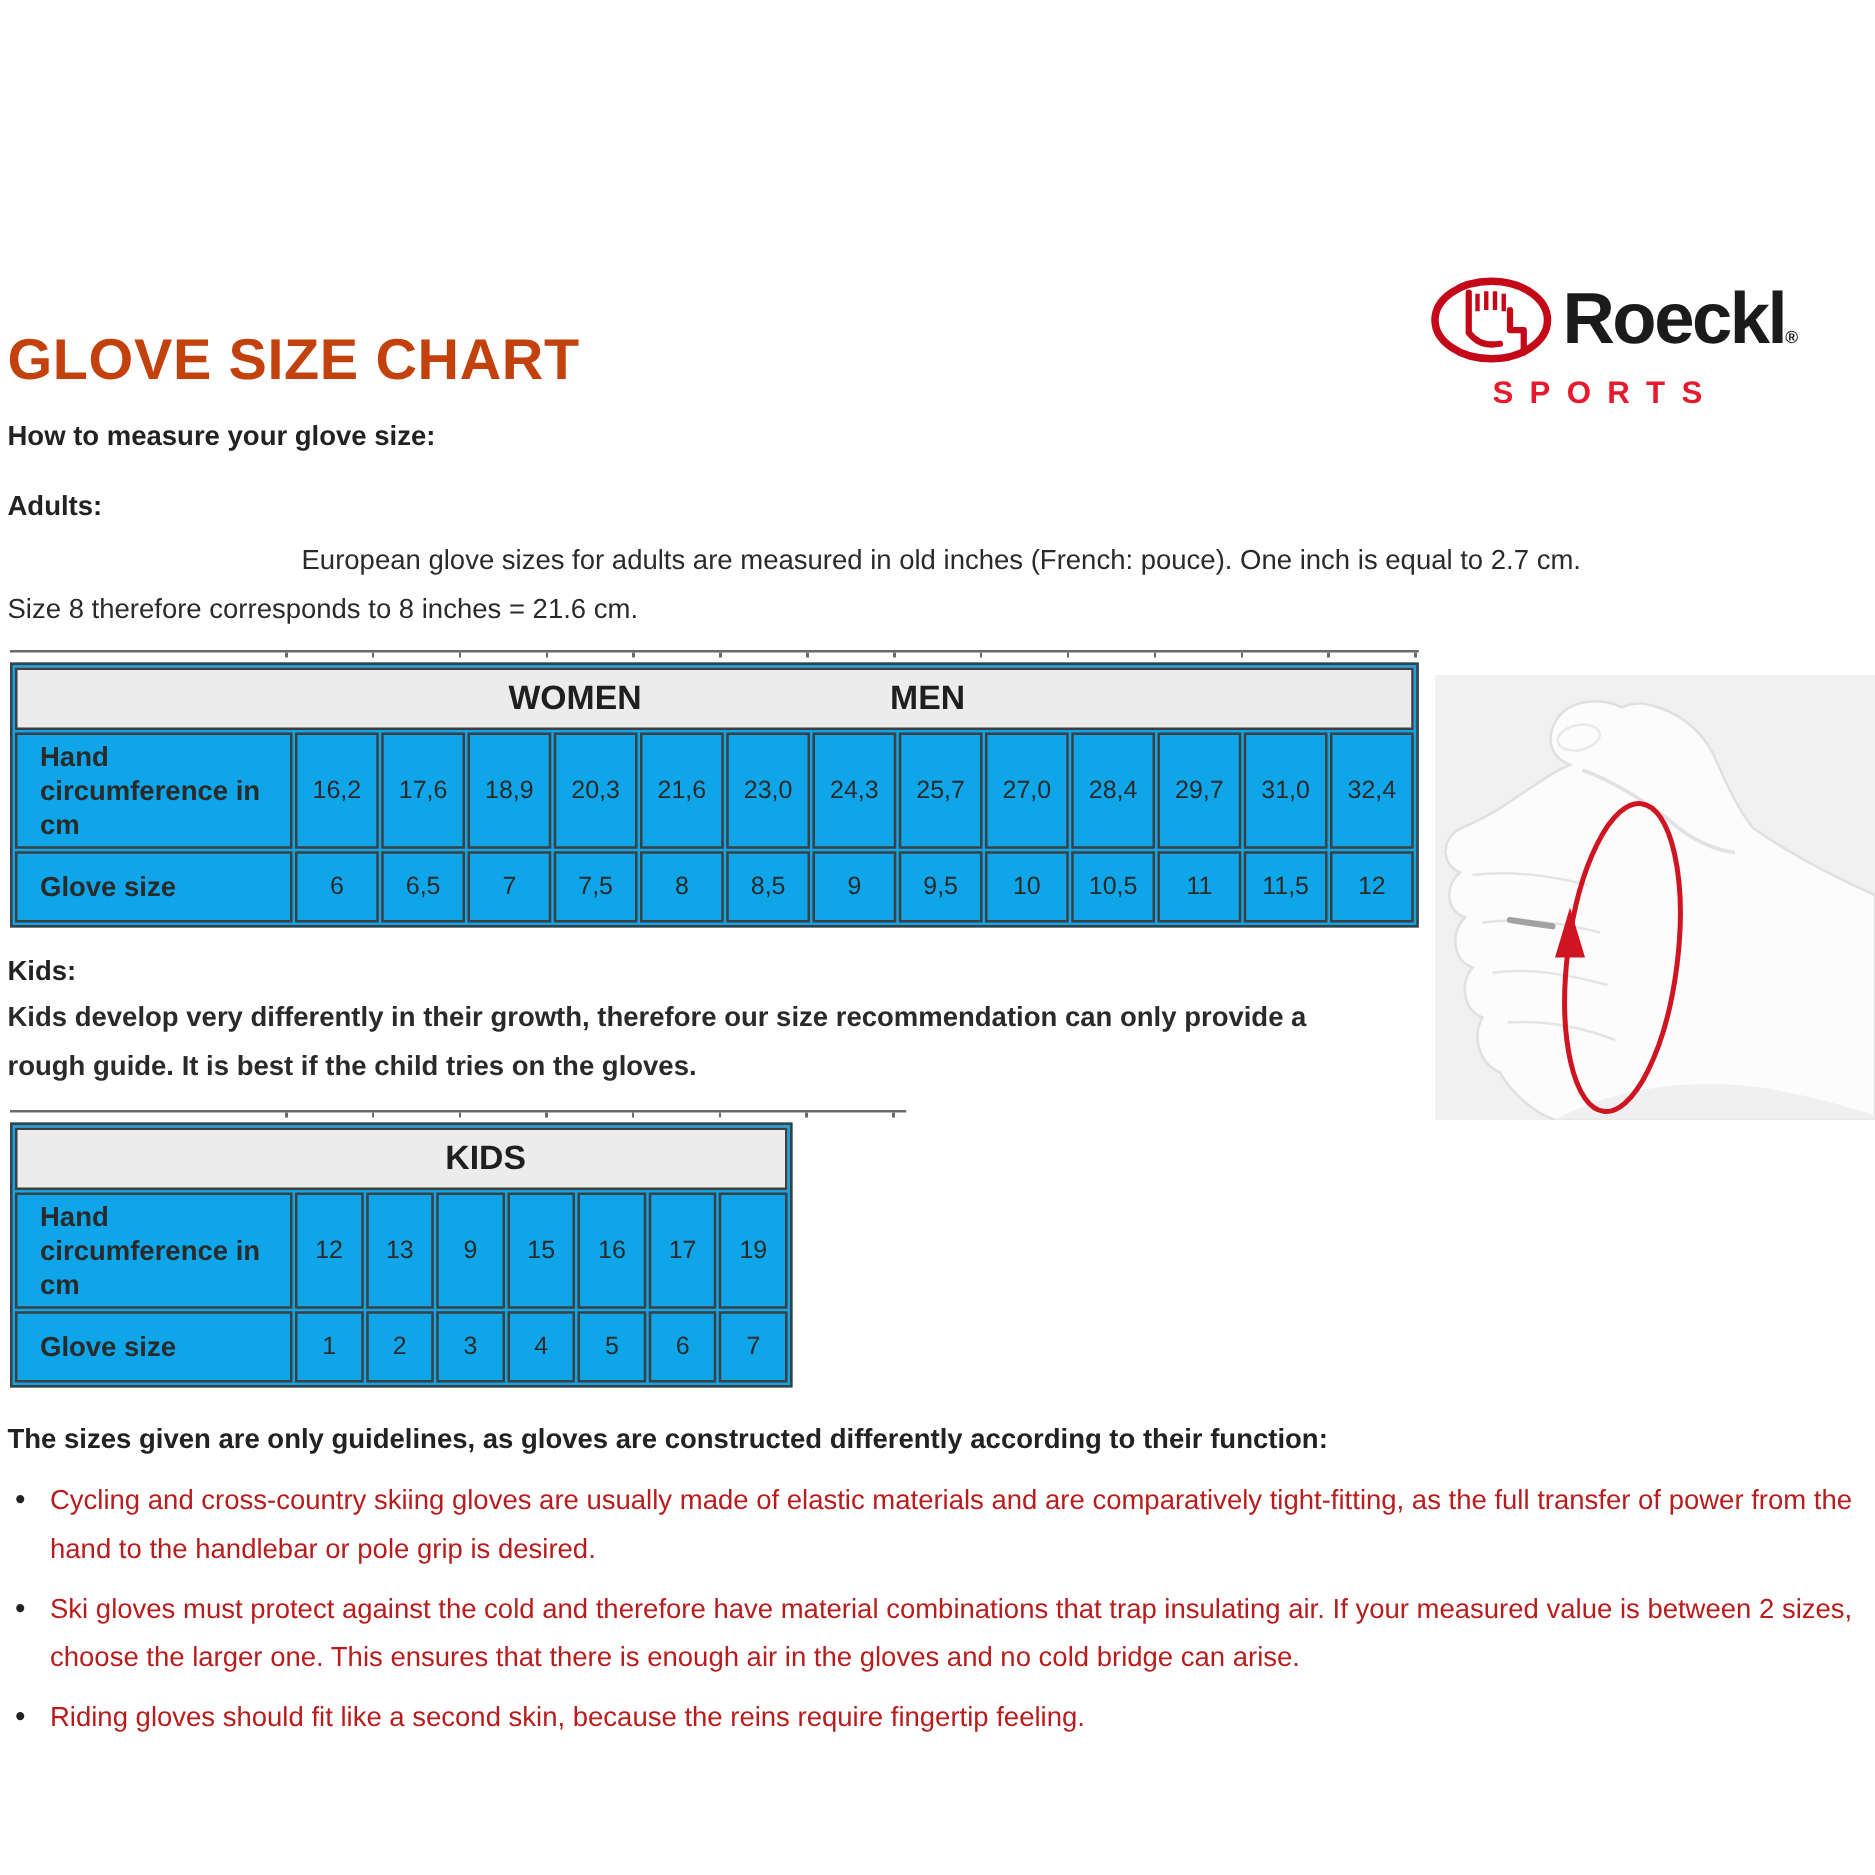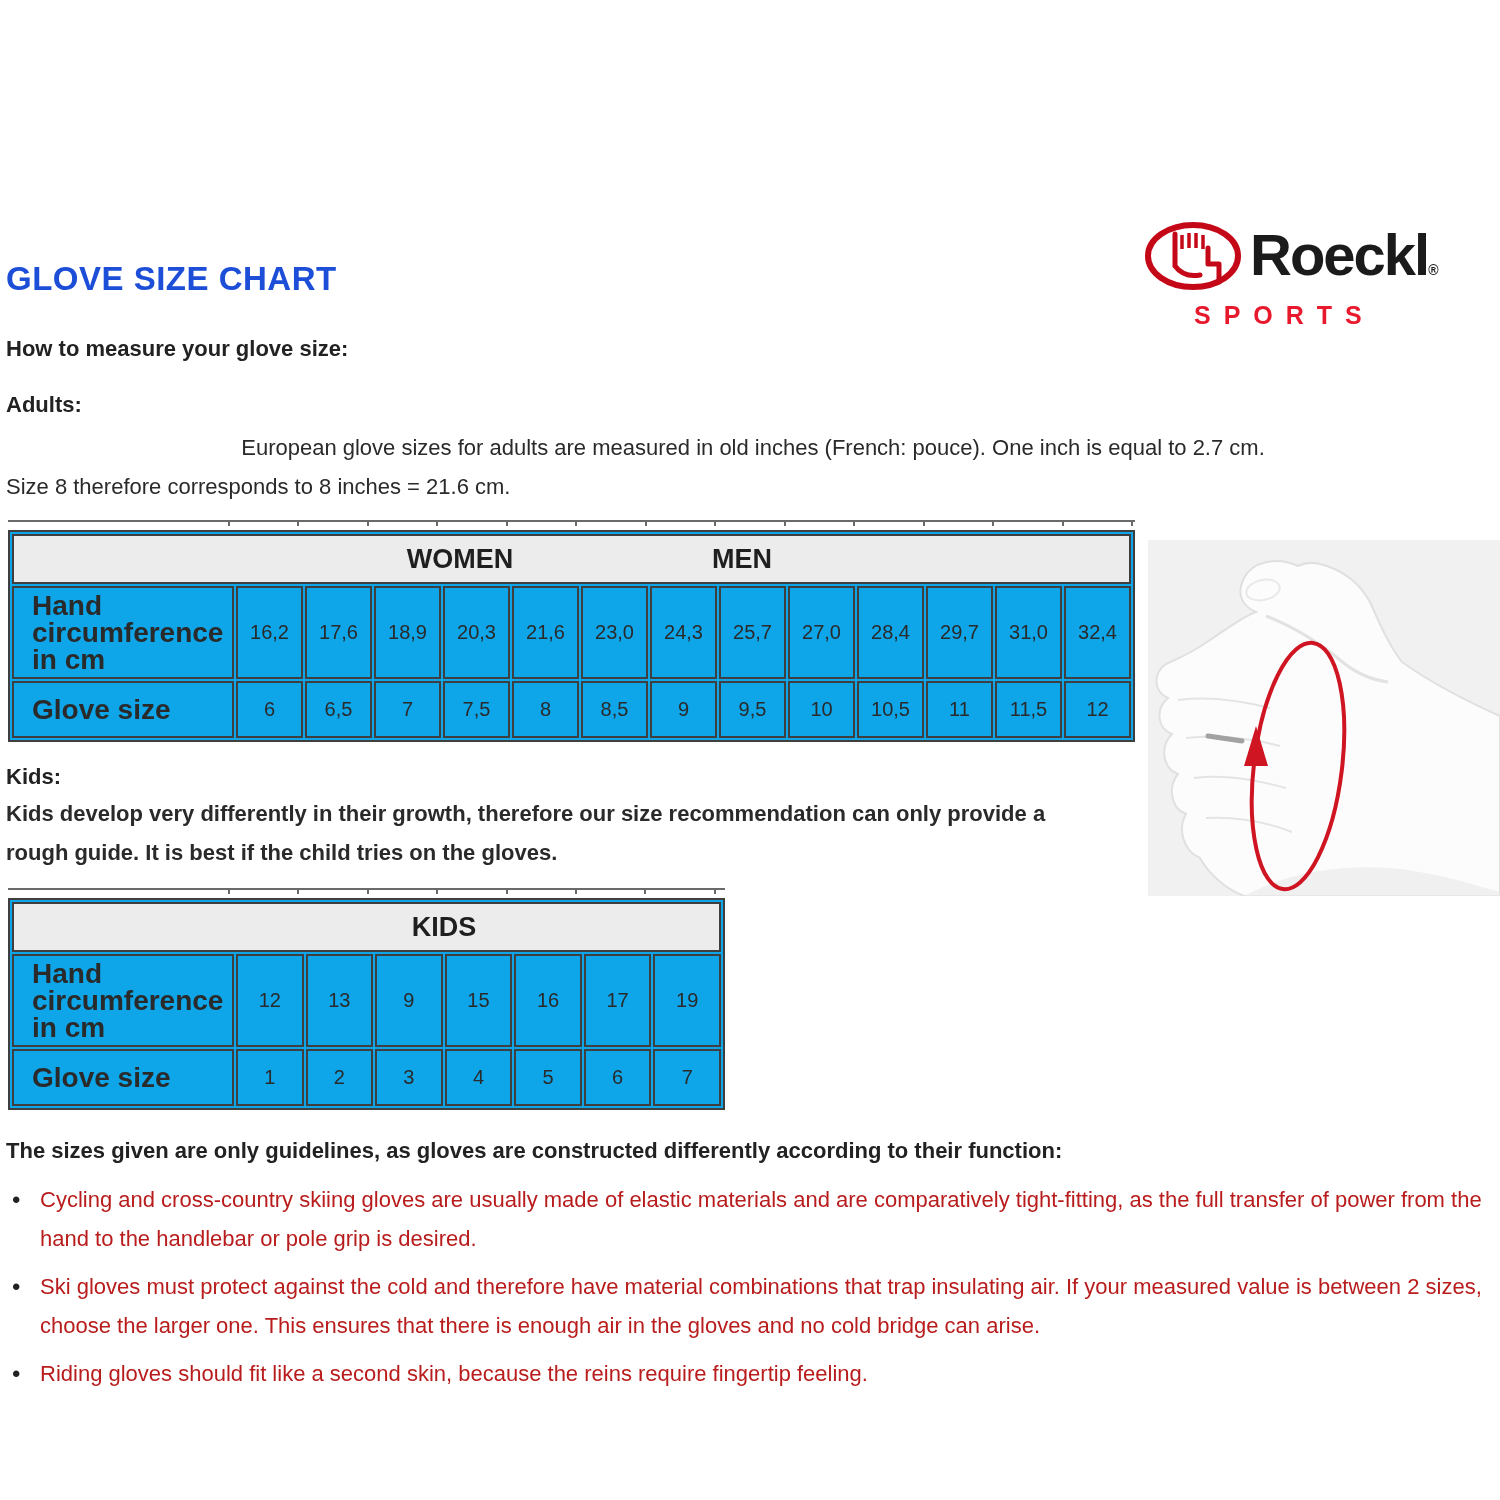--- a/index.html
+++ b/index.html
@@ -7,21 +7,21 @@
   .page {
     position:relative; width:1500px; height:1500px; overflow:hidden;
     background:#ffffff; color:#222;
     font-family:"Liberation Sans", sans-serif;
   }
 
   
   .header { position:relative; height:322px; }
   .page-title {
     position:absolute; left:6px; top:260px;
-    font-size:33px; font-weight:bold; color:#1d4ed8; letter-spacing:0.5px;
+    font-size:46px; font-weight:bold; color:#c2410c; letter-spacing:0.5px;
   }
   .logo { position:absolute; top:220px; right:6px; width:352px; height:100px; }
   .logo-row { display:flex; align-items:flex-start; }
   .logo-mark { flex:0 0 auto; }
   .logo-word {
     font-size:58px; font-weight:bold; color:#1b1b1b;
     letter-spacing:-2px; line-height:70px; margin-left:6px;
   }
   .logo-reg { font-size:14px; font-weight:bold; vertical-align:baseline; letter-spacing:0; }
   .logo-sports {
@@ -50,28 +50,28 @@
   .kids-ticks { width:717px; margin-top:16px; }
   .kids-ticks::after { background:repeating-linear-gradient(to right, #6a6a6a 0 2px, transparent 2px 69.4px); }
 
   
   table.size-table {
     border-collapse:separate; border-spacing:2px;
     border:2px solid #3f3f3f; background:#0ea5e9;
     table-layout:fixed; margin-left:8px;
   }
   table.adult { width:1127px; }
-  table.kids { width:717px; }
+  table.kids { width:626px; }
   .size-table td {
     border:2px solid #3f3f3f; text-align:center; vertical-align:middle;
     font-size:20px; color:#2a2a2a; height:57px; padding:0;
   }
   .size-table td.row-label {
     text-align:left; padding:4px 20px 4px 18px;
-    font-weight:bold; font-size:28px; line-height:27px;
+    font-weight:bold; font-size:22px; line-height:27px;
   }
   .size-table tr.group-row td {
     background:#ececec; height:50px; position:relative;
     font-weight:bold; font-size:27px; color:#1f1f1f;
   }
   .group-label { position:absolute; top:50%; transform:translate(-50%,-50%); }
   .g-women { left:40%; }
   .g-men   { left:65.3%; }
   .g-kids  { left:61%; }
 

